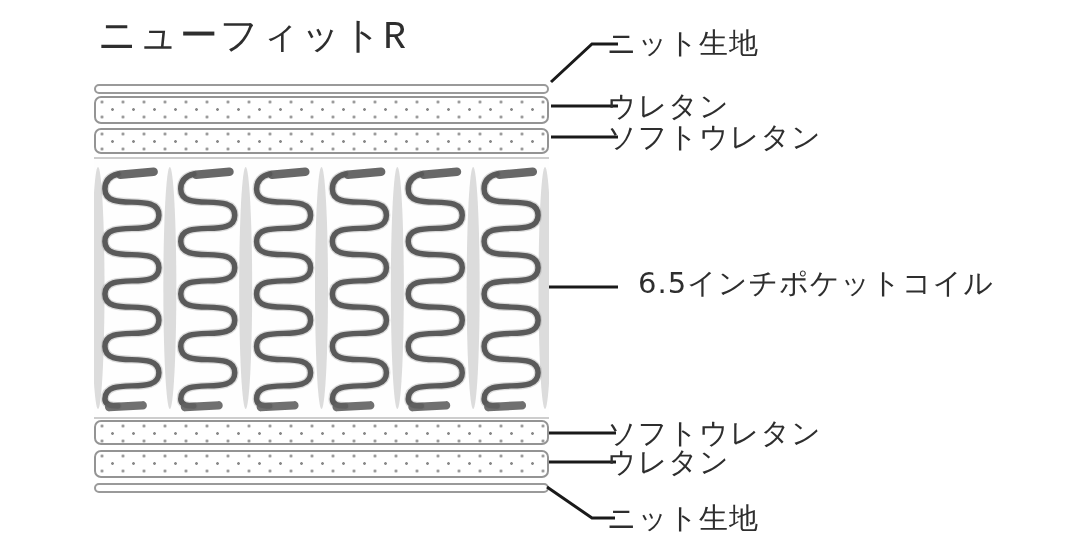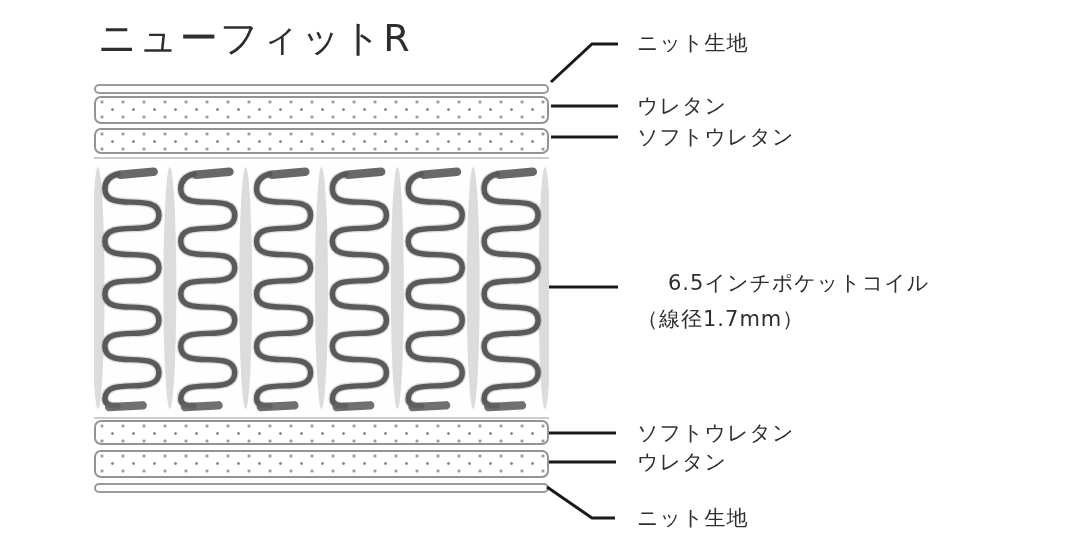--- a/index.html
+++ b/index.html
@@ -8,41 +8,41 @@
     --layer-border:#949494;
     --dot:#8a8a8a;
   }
   html,body{margin:0;padding:0;background:#fff;}
   .canvas{
     position:relative;width:1080px;height:540px;background:#fff;overflow:hidden;
     font-family:"DejaVu Sans","Liberation Sans",sans-serif;color:var(--text-color);
   }
   .title{
     position:absolute;left:98px;top:16px;font-size:38px;line-height:44px;
-    letter-spacing:2px;font-weight:500;color:var(--text-color);white-space:nowrap;
+    letter-spacing:2px;font-weight:500;color:var(--text-color);white-space:nowrap;font-family:Liberation Mono, monospace;
   }
   .layer{position:absolute;left:94px;width:455px;box-sizing:border-box;}
   .knit{
     border:2px solid #9a9a9a;border-radius:5px;background:#fff;
   }
   .foam{
     border:2px solid var(--layer-border);border-radius:7px;background-color:#fff;
     background-image:
       radial-gradient(circle, var(--dot) 1.3px, rgba(0,0,0,0) 1.5px),
       radial-gradient(circle, var(--dot) 1.3px, rgba(0,0,0,0) 1.5px);
     background-size:21px 15px,21px 15px;
     background-position:6px 4px,16.5px 11.5px;
   }
   .coil-region{
     position:absolute;left:94px;top:157px;width:455px;height:262px;box-sizing:border-box;
     border-top:2px solid #cdcdcd;border-bottom:2px solid #cdcdcd;background:#fefefe;
   }
   .coil-region svg{display:block;}
   .label{
-    position:absolute;left:637px;font-size:21px;line-height:34px;white-space:nowrap;
+    position:absolute;left:607px;font-size:29px;line-height:34px;white-space:nowrap;
     color:var(--text-color);letter-spacing:1px;
   }
   .leader-svg{position:absolute;left:0;top:0;pointer-events:none;}
 </style>
 </head>
 <body>
 
 <div class="canvas">
 
   <div class="title">ニューフィットR</div>
@@ -98,18 +98,17 @@
     <polyline class="leader" points="549,287 618,287" fill="none" stroke-width="3" stroke="#1a1a1a"></polyline>
     <polyline class="leader" points="549,433 616,433" fill="none" stroke-width="3" stroke="#1a1a1a"></polyline>
     <polyline class="leader" points="549,462 616,462" fill="none" stroke-width="3" stroke="#1a1a1a"></polyline>
     <polyline class="leader" points="547,487 592,518 615,518" fill="none" stroke-width="3" stroke="#1a1a1a"></polyline>
   </svg>
 
   <div class="label" style="top:26px;">ニット生地</div>
   <div class="label" style="top:89px;">ウレタン</div>
   <div class="label" style="top:120px;">ソフトウレタン</div>
   <div class="label" style="top:266px;margin-left:31px;">6.5インチポケットコイル</div>
-  <div class="label" style="top:302px;">（線径1.7mm）</div>
   <div class="label" style="top:416px;">ソフトウレタン</div>
   <div class="label" style="top:445px;">ウレタン</div>
   <div class="label" style="top:501px;">ニット生地</div>
 
 </div>
 
 </body></html>

